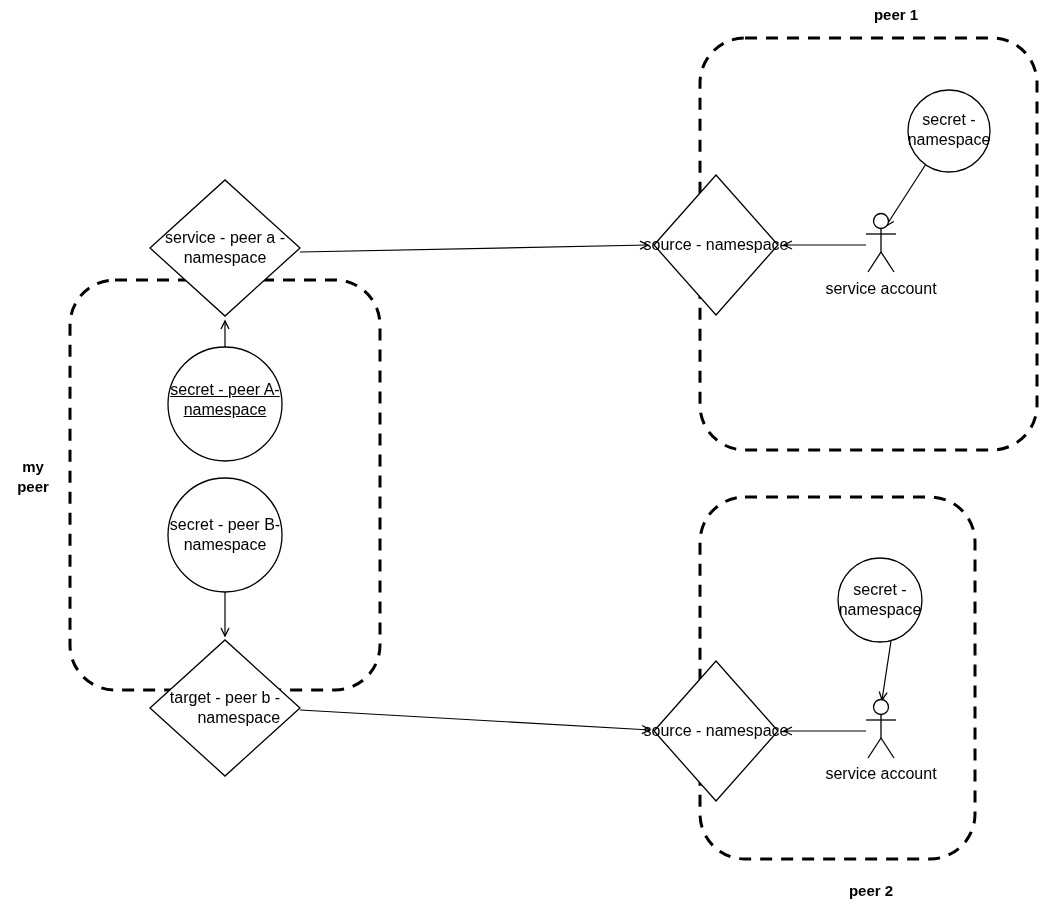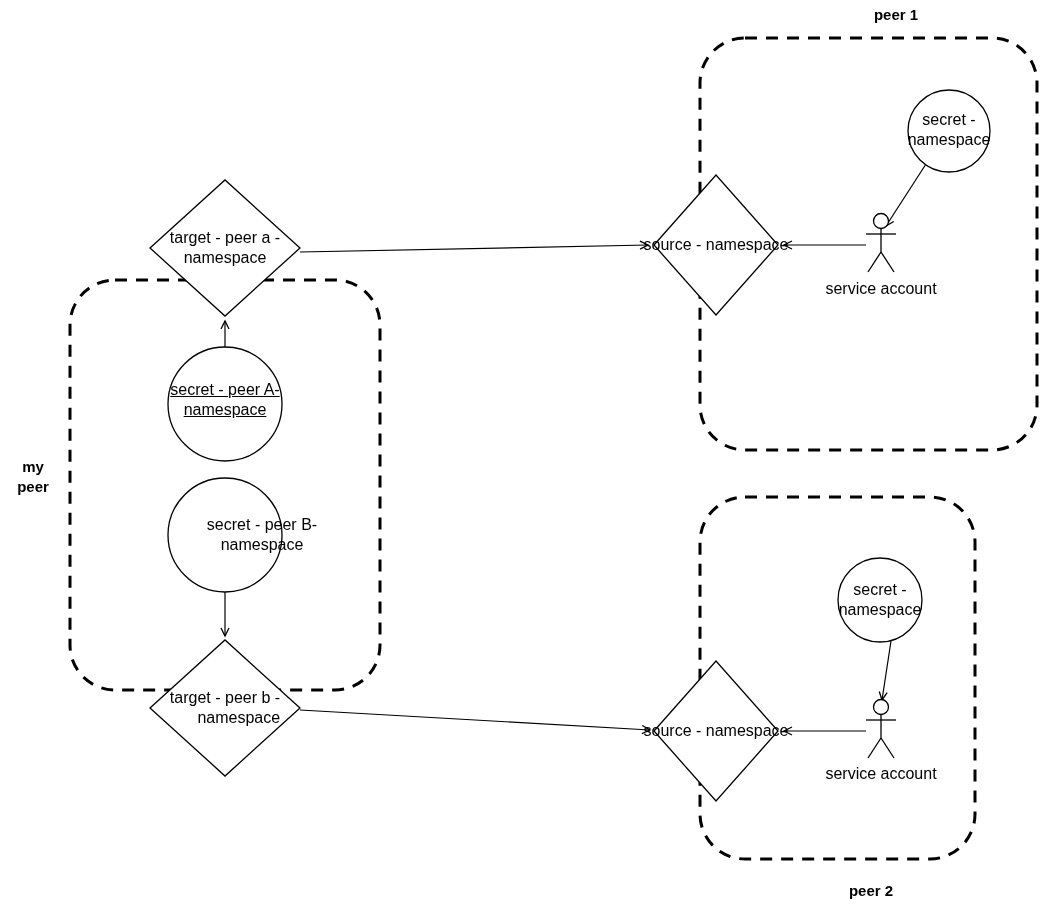--- a/index.html
+++ b/index.html
@@ -101,25 +101,25 @@
       <line x1="881" y1="738" x2="868" y2="758"></line>
       <line x1="881" y1="738" x2="894" y2="758"></line>
     </g>
   </svg>
 
   <div class="label title" style="left:896px; top:15px;">peer 1</div>
   <div class="label title" style="left:871px; top:891px;">peer 2</div>
   <div class="label title" style="left:33px; top:476px;">my
 peer</div>
 
-  <div class="label" style="left:225px; top:248px;">target - peer a -
+  <div class="label" style="left:225px; top:248px;">service - peer a -
 namespace</div>
   <div class="label" style="left:225px; top:400px;text-decoration:underline;">secret - peer A-
 namespace</div>
-  <div class="label" style="left:225px; top:535px;margin-left:37px;">secret - peer B-
+  <div class="label" style="left:225px; top:535px;">secret - peer B-
 namespace</div>
   <div class="label" style="left:225px; top:708px;text-align:right;">target - peer b -
 namespace</div>
 
   <div class="label" style="left:949px; top:130px;">secret -
 namespace</div>
   <div class="label" style="left:716px; top:245px;">source - namespace</div>
   <div class="label" style="left:881px; top:289px;">service account</div>
 
   <div class="label" style="left:880px; top:600px;">secret -

